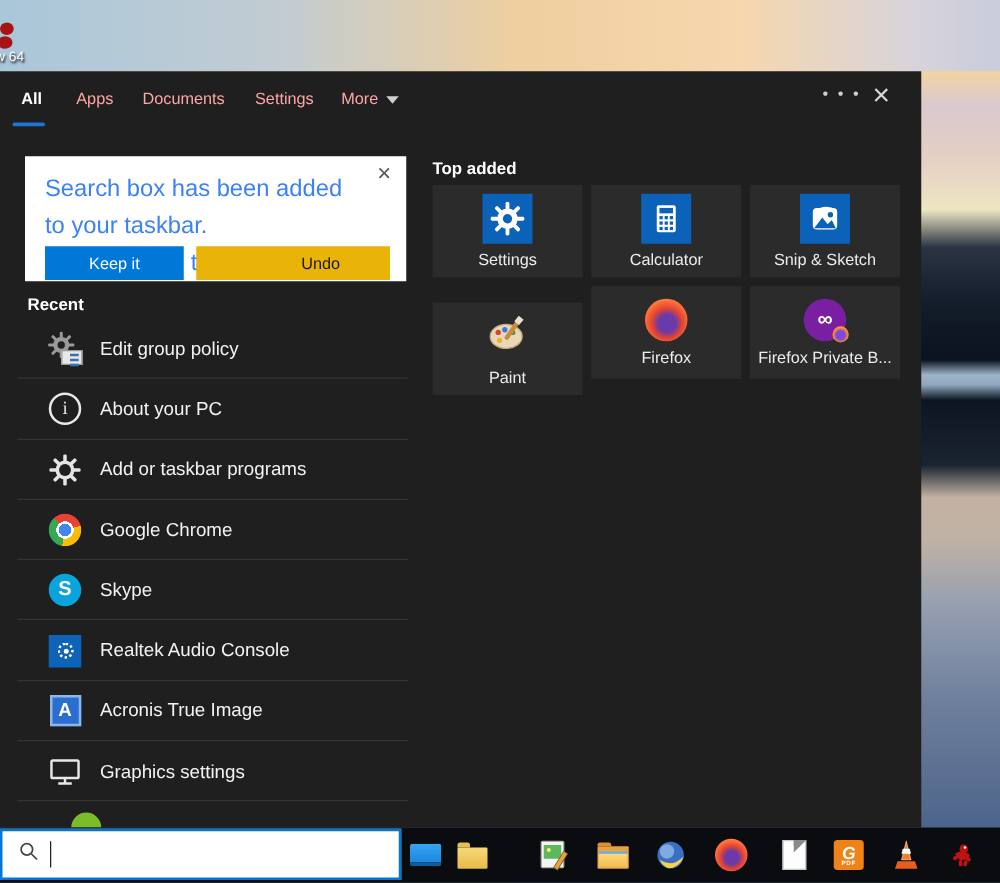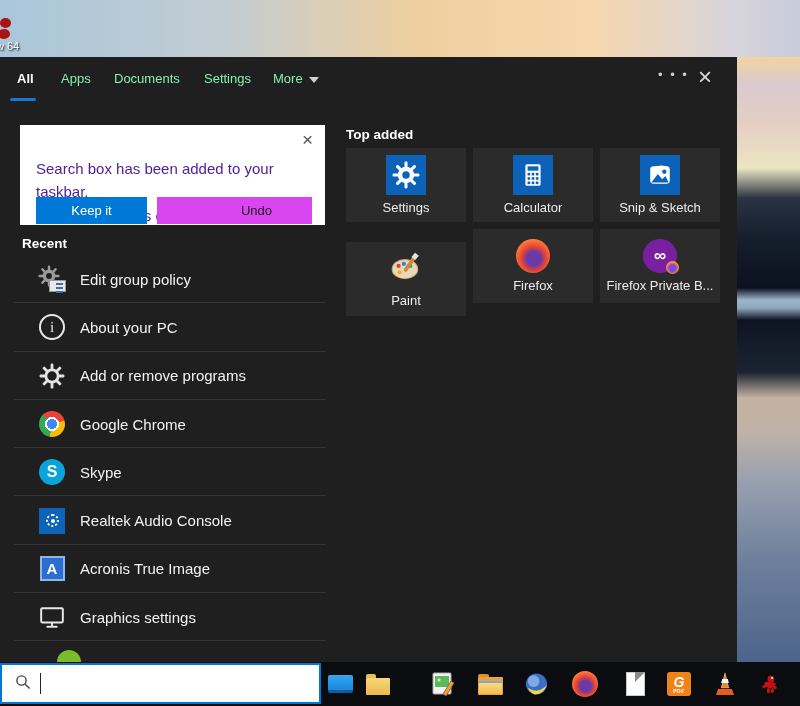--- a/index.html
+++ b/index.html
@@ -20,36 +20,36 @@
   .desktop-icon { position:absolute; left:-6px; top:18px; width:26px; height:26px; }
   .desktop-icon .blob { position:absolute; background:#a81414; border-radius:50%; }
   .desktop-icon-label { position:absolute; left:-4px; top:40px; color:#fff; font-size:11px;
     text-shadow:1px 1px 2px #000; }
 
   
   .panel { position:absolute; left:0; top:57px; width:737px; height:605px; background:#1f1f1f; overflow:hidden; }
 
   
   .tabbar { position:absolute; left:0; top:0; width:100%; height:48px; }
-  .tab { position:absolute; top:14px; font-size:13px; color:#86efac; cursor:default; }
+  .tab { position:absolute; top:14px; font-size:13px; color:#fca5a5; cursor:default; }
   .tab.active { color:#fff; font-weight:bold; }
   .tab-underline { position:absolute; left:10px; top:41px; width:26px; height:3px; background:#1a76d2; border-radius:2px; }
   .chev { display:inline-block; width:0; height:0; border-left:5px solid transparent; border-right:5px solid transparent;
     border-top:6px solid #d0d0d0; margin-left:6px; vertical-align:middle; }
   .topbar-ellipsis { position:absolute; top:10px; left:658px; color:#cfcfcf; font-size:13px; letter-spacing:2px; }
   .topbar-close { position:absolute; top:6px; left:698px; color:#d8d8d8; font-size:24px; font-weight:300; }
 
   
   .notif { position:absolute; left:20px; top:68px; width:305px; height:100px; background:#fff; }
-  .notif-text { position:absolute; left:16px; top:12px; width:250px; color:#4c1d95; font-size:15px; line-height:1.55;margin-top:20px; }
+  .notif-text { position:absolute; left:16px; top:12px; width:250px; color:#3b82f6; font-size:19px; line-height:1.55; }
   .notif-close { position:absolute; right:12px; top:4px; color:#555; font-size:19px; font-weight:300; }
   .notif-btns { position:absolute; left:16px; bottom:1px; width:276px; display:flex; gap:10px; }
   .btn { flex:1; height:27px; font-size:13px; display:flex; align-items:center; justify-content:center; border:none; }
   .btn-primary { background:#0078d7; color:#fff; }
-  .btn-secondary { background:#d946ef; color:#1b1b1b;padding-left:44px; }
+  .btn-secondary { background:#eab308; color:#1b1b1b;padding-left:44px; }
 
   .section-header { position:absolute; color:#fff; font-size:13.5px; font-weight:bold; }
   .recent-header { left:22px; top:179px; }
   .topapps-header { left:346px; top:70px; }
 
   
   .recent-list { position:absolute; left:0; top:198px; width:326px; list-style:none; }
   .recent-item { position:relative; height:48.3px; display:flex; align-items:center;padding-left:48px; }
   .recent-item::after { content:''; position:absolute; left:14px; right:0; bottom:0; height:1px; background:#343434; }
   .ri-icon { position:absolute; left:38px; width:28px; height:28px; display:flex; align-items:center; justify-content:center; }
@@ -200,21 +200,21 @@
                 <rect x="17.5" y="10.7" width="6" height="2.6" rx="1"></rect>
                 <rect x="10.7" y="0.5" width="2.6" height="6" rx="1" transform="rotate(45 12 12)"></rect>
                 <rect x="10.7" y="17.5" width="2.6" height="6" rx="1" transform="rotate(45 12 12)"></rect>
                 <rect x="0.5" y="10.7" width="6" height="2.6" rx="1" transform="rotate(45 12 12)"></rect>
                 <rect x="17.5" y="10.7" width="6" height="2.6" rx="1" transform="rotate(45 12 12)"></rect>
               </g>
             </g>
             <circle cx="12" cy="12" r="4.4" fill="#1f1f1f"></circle>
           </svg>
       </span>
-      <span class="ri-label">Add or remove programs</span>
+      <span class="ri-label">Add or taskbar programs</span>
     </li>
     <li class="recent-item">
       <span class="ri-icon">
           <span class="chrome-icon"></span>
         </span>
       <span class="ri-label">Google Chrome</span>
     </li>
     <li class="recent-item">
       <span class="ri-icon">
           <span class="skype-icon">S</span>

